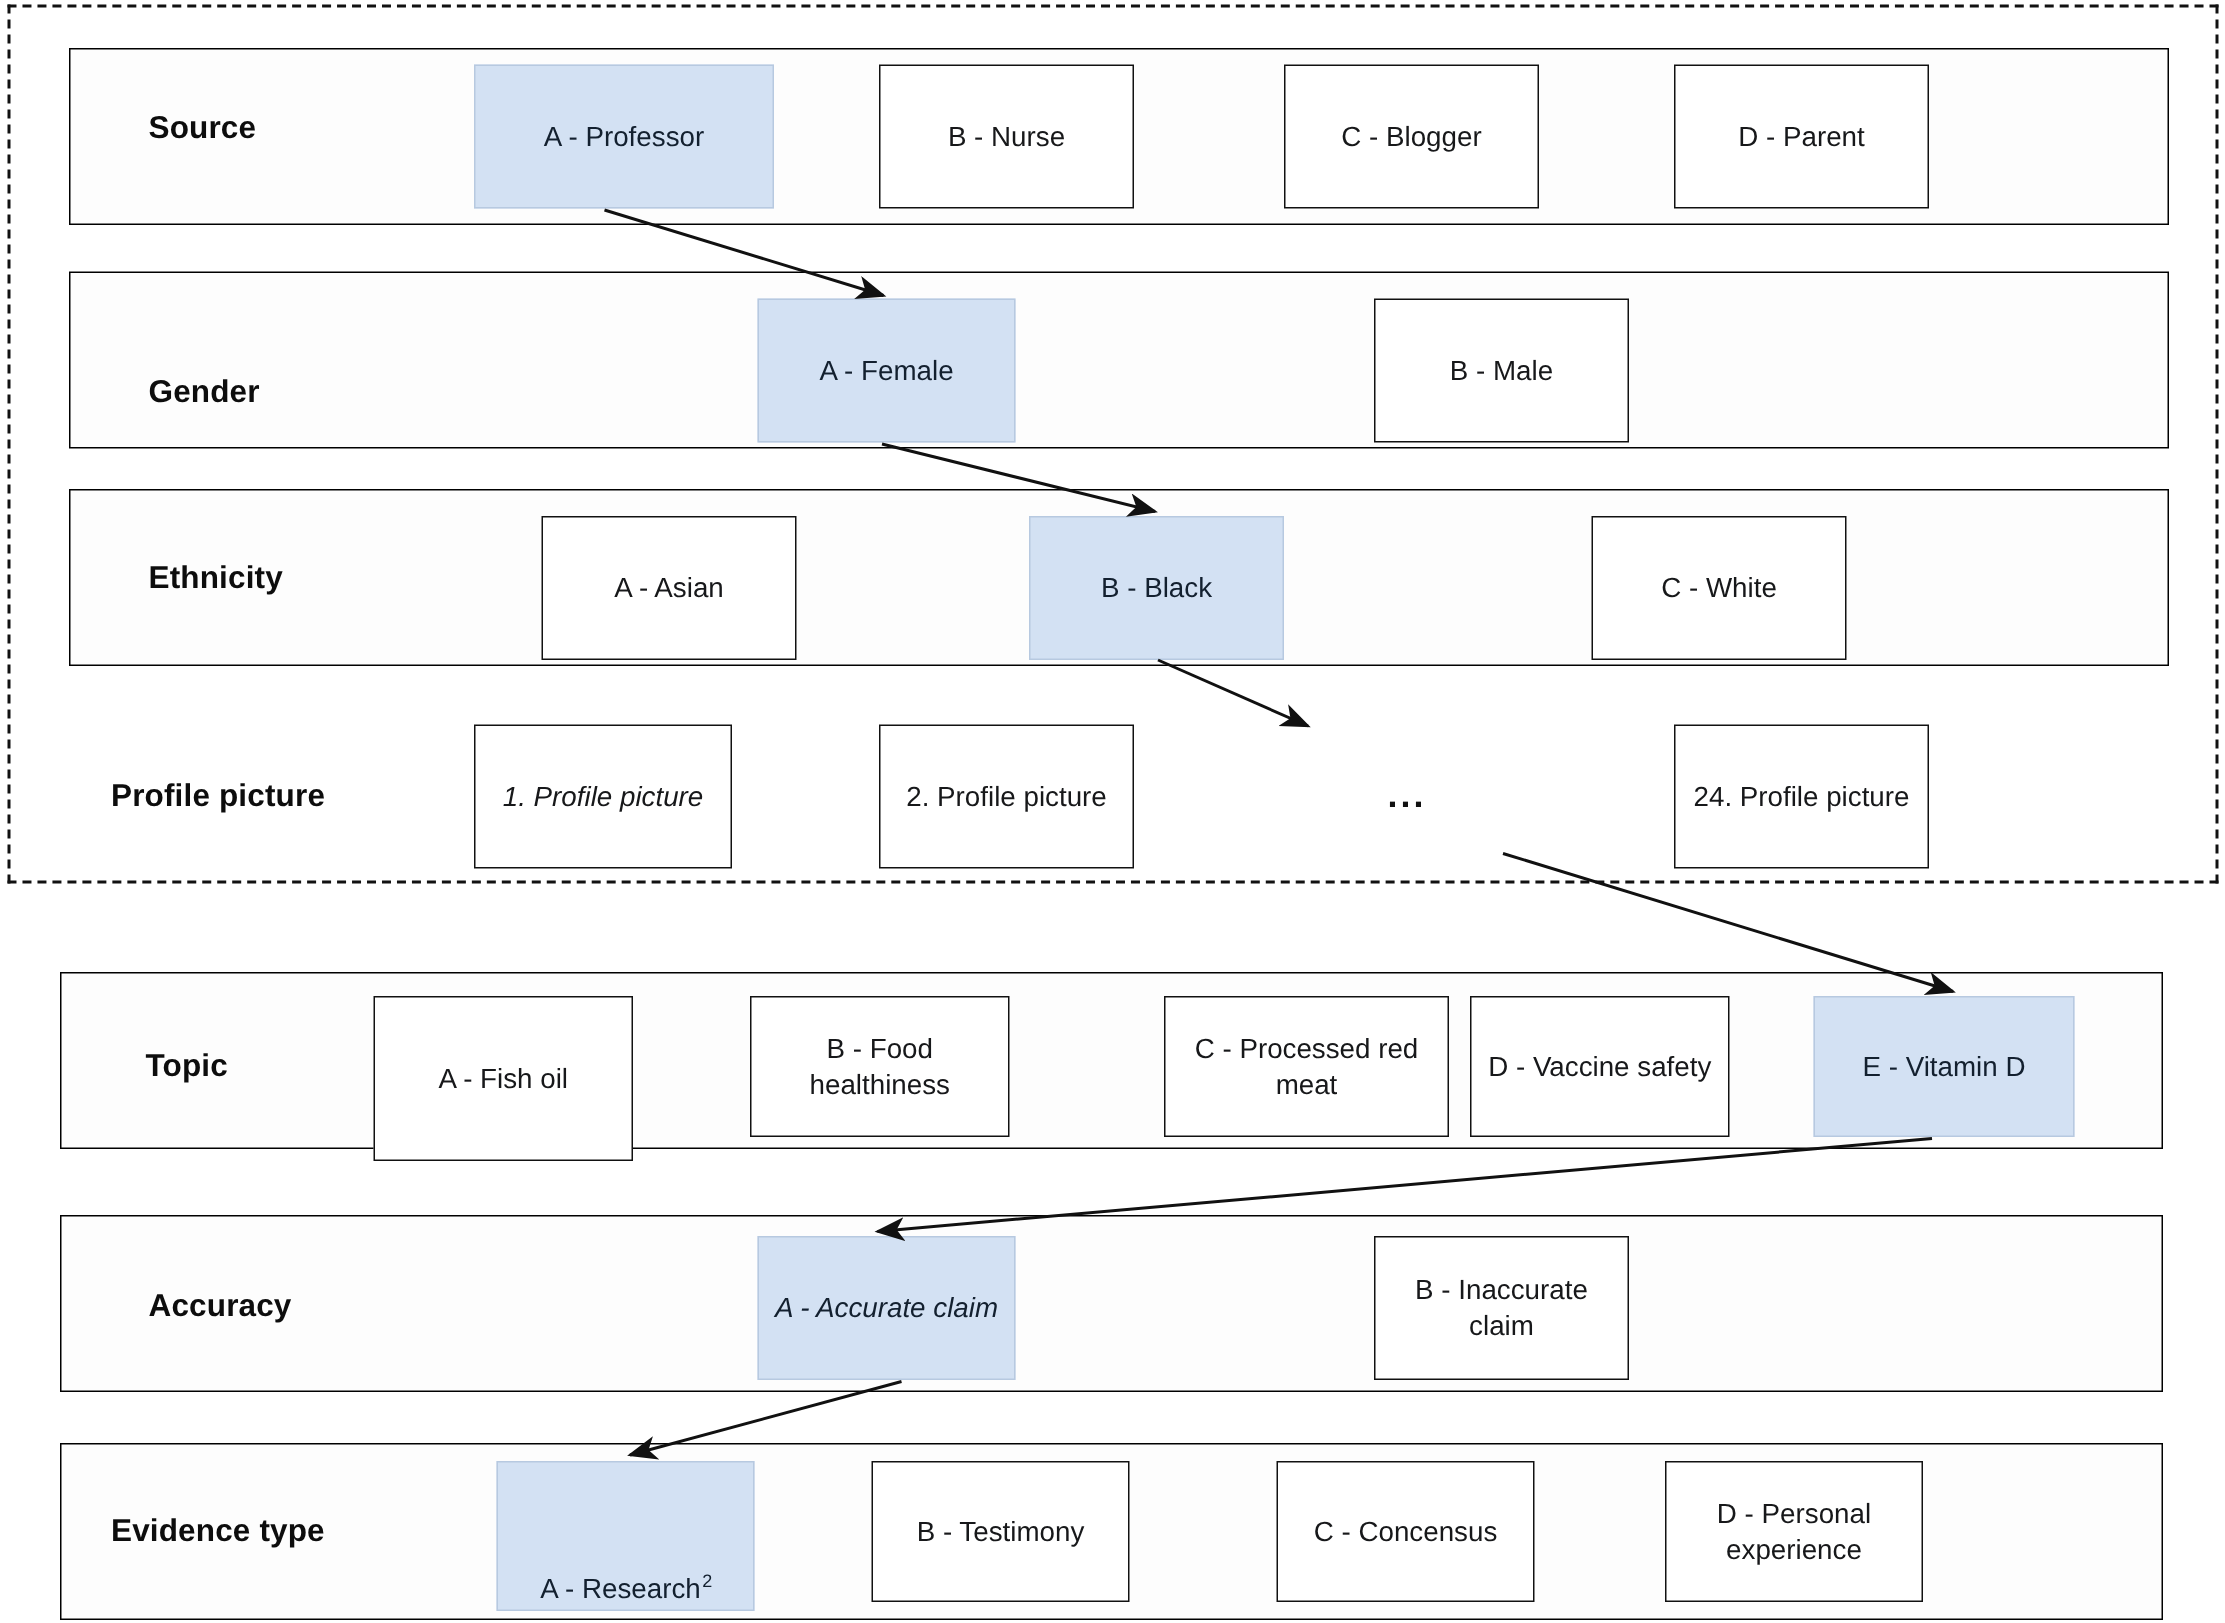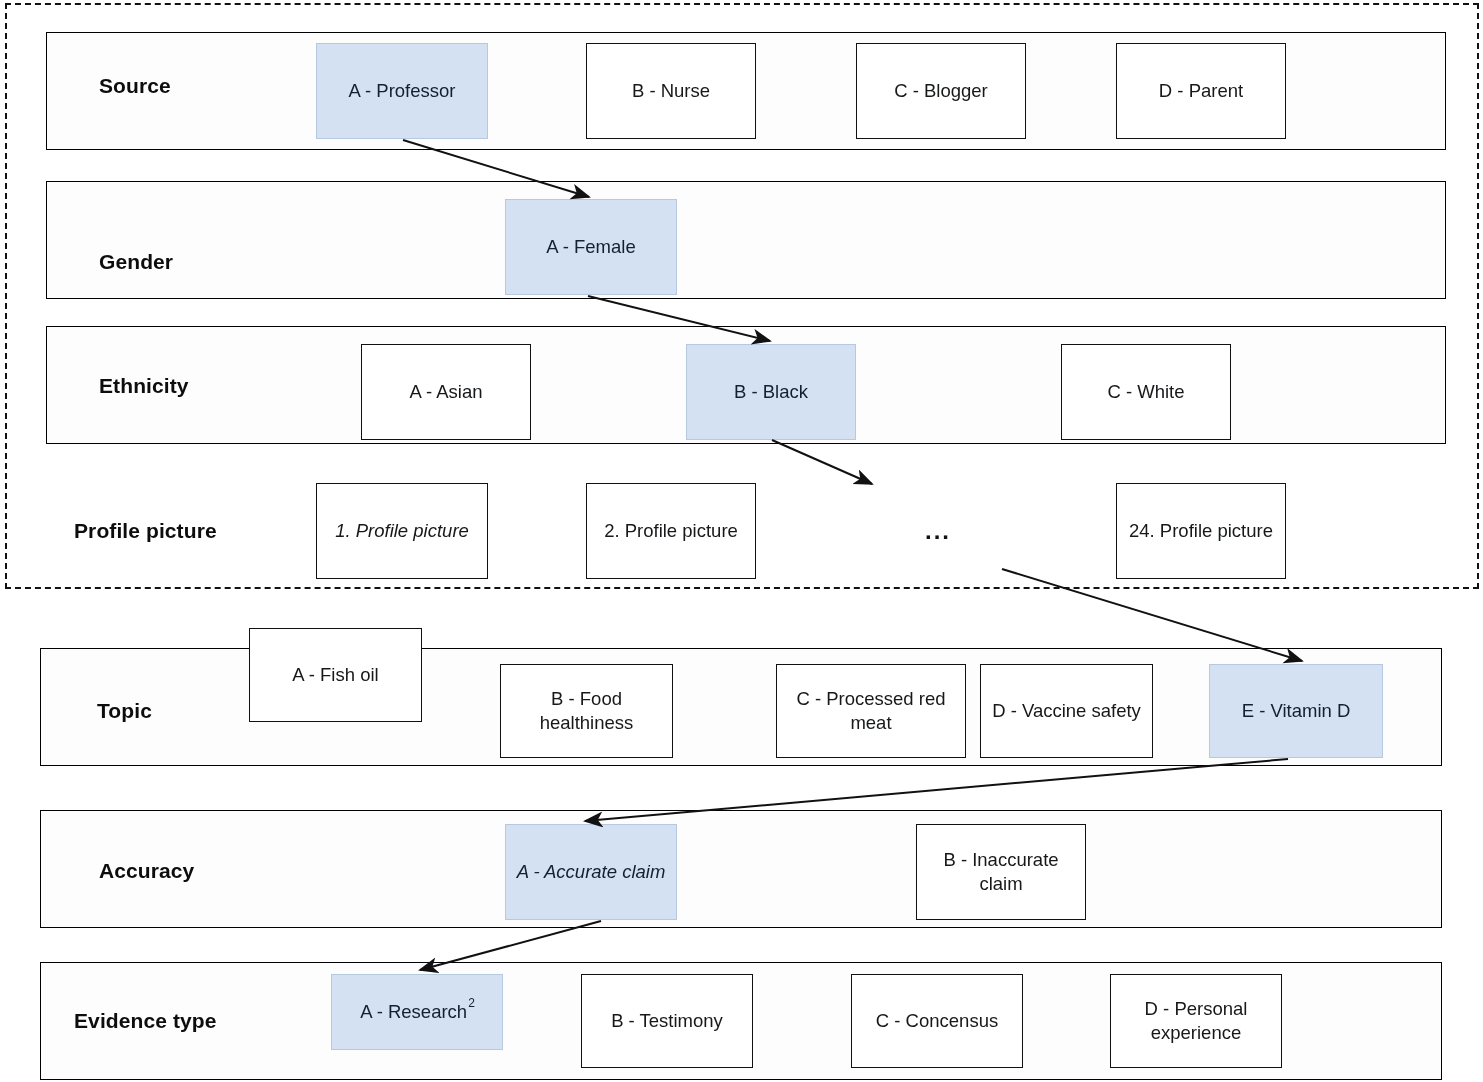--- a/index.html
+++ b/index.html
@@ -89,38 +89,41 @@
 </head>
 <body>
 
 <div id="stage">
 
   <div class="dashed-region" style="left:5px; top:3px; width:1474px; height:586px;"></div>
 
   <div class="row-box" style="left:46px; top:32px; width:1400px; height:118px;"></div>
   <div class="row-label" style="left:99px; top:74px;">Source</div>
 
-  <div class="cell sel" style="left:316px; top:43px; width:172px; height:96px;">
+  <div class="cell sel" style="left:316px; top:43px; width:200px; height:96px;">
     <span>A - Professor</span>
   </div>
   <div class="cell" style="left:586px; top:43px; width:170px; height:96px;">
     <span>B - Nurse</span>
   </div>
   <div class="cell" style="left:856px; top:43px; width:170px; height:96px;">
     <span>C - Blogger</span>
   </div>
   <div class="cell" style="left:1116px; top:43px; width:170px; height:96px;">
     <span>D - Parent</span>
   </div>
 
   <div class="row-box" style="left:46px; top:181px; width:1400px; height:118px;"></div>
   <div class="row-label" style="left:99px; top:229px;margin-top:21px;">Gender</div>
 
   <div class="cell sel" style="left:505px; top:199px; width:172px; height:96px;">
     <span>A - Female</span>
+  </div>
+  <div class="cell" style="left:916px; top:199px; width:170px; height:96px;">
+    <span>B - Male</span>
   </div>
 
   <div class="row-box" style="left:46px; top:326px; width:1400px; height:118px;"></div>
   <div class="row-label" style="left:99px; top:374px;">Ethnicity</div>
 
   <div class="cell" style="left:361px; top:344px; width:170px; height:96px;">
     <span>A - Asian</span>
   </div>
   <div class="cell sel" style="left:686px; top:344px; width:170px; height:96px;">
     <span>B - Black</span>
@@ -138,21 +141,21 @@
     <span>2. Profile picture</span>
   </div>
   <div class="ellipsis" style="left:925px; top:519px;">...</div>
   <div class="cell" style="left:1116px; top:483px; width:170px; height:96px;">
     <span>24. Profile picture</span>
   </div>
 
   <div class="row-box" style="left:40px; top:648px; width:1402px; height:118px;"></div>
   <div class="row-label" style="left:97px; top:699px;">Topic</div>
 
-  <div class="cell" style="left:249px; top:628px; width:173px; height:94px;">
+  <div class="cell" style="left:249px; top:664px; width:173px; height:110px;">
     <span>A - Fish oil</span>
   </div>
   <div class="cell" style="left:500px; top:664px; width:173px; height:94px;">
     <span>B - Food healthiness</span>
   </div>
   <div class="cell" style="left:741px; top:664px; width:190px; height:94px;margin-left:35px;">
     <span>C - Processed red meat</span>
   </div>
   <div class="cell" style="left:980px; top:664px; width:173px; height:94px;">
     <span>D - Vaccine safety</span>
@@ -167,21 +170,21 @@
   <div class="cell sel" style="left:505px; top:824px; width:172px; height:96px;font-style:italic;">
     <span>A - Accurate claim</span>
   </div>
   <div class="cell" style="left:916px; top:824px; width:170px; height:96px;">
     <span>B - Inaccurate claim</span>
   </div>
 
   <div class="row-box" style="left:40px; top:962px; width:1402px; height:118px;"></div>
   <div class="row-label" style="left:74px; top:1009px;">Evidence type</div>
 
-  <div class="cell sel" style="left:331px; top:974px; width:172px; height:76px;">
+  <div class="cell sel" style="left:331px; top:974px; width:172px; height:100px;align-items:flex-end;">
     <span>A - Research</span>
       <span class="sup">2</span>
   </div>
   <div class="cell" style="left:581px; top:974px; width:172px; height:94px;">
     <span>B - Testimony</span>
   </div>
   <div class="cell" style="left:851px; top:974px; width:172px; height:94px;">
     <span>C - Concensus</span>
   </div>
   <div class="cell" style="left:1110px; top:974px; width:172px; height:94px;">

